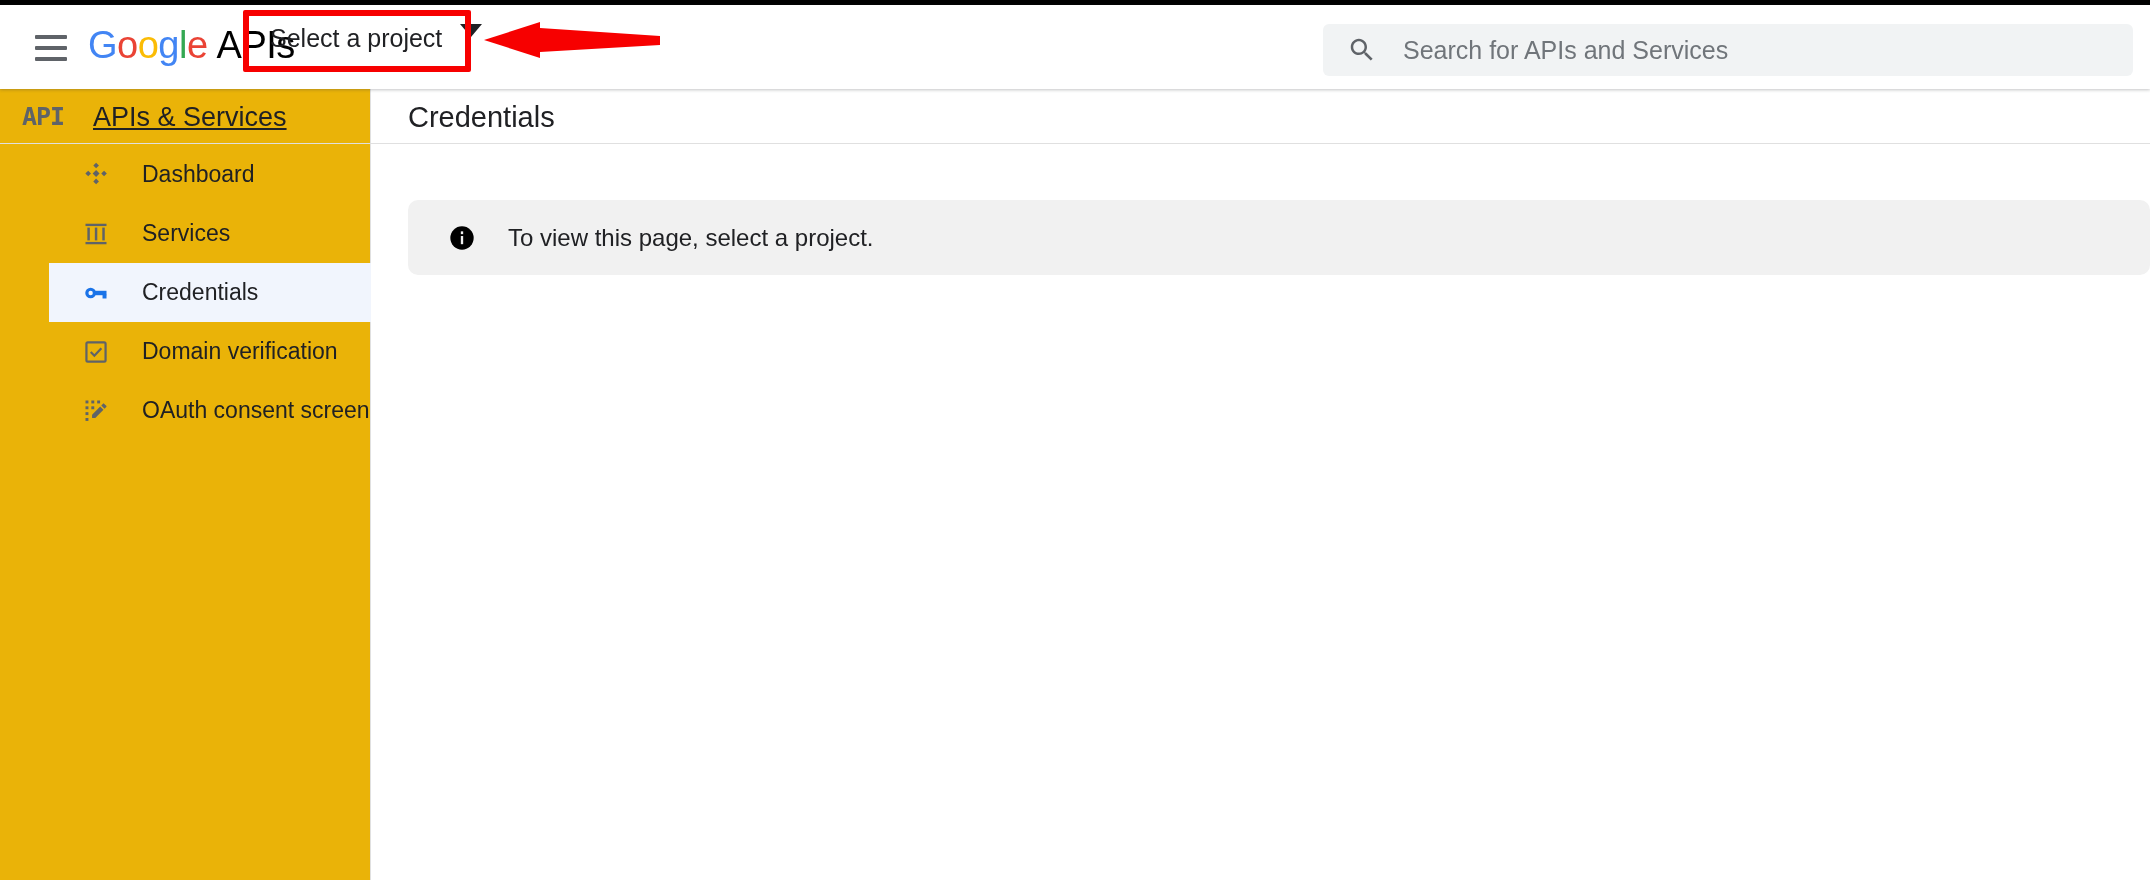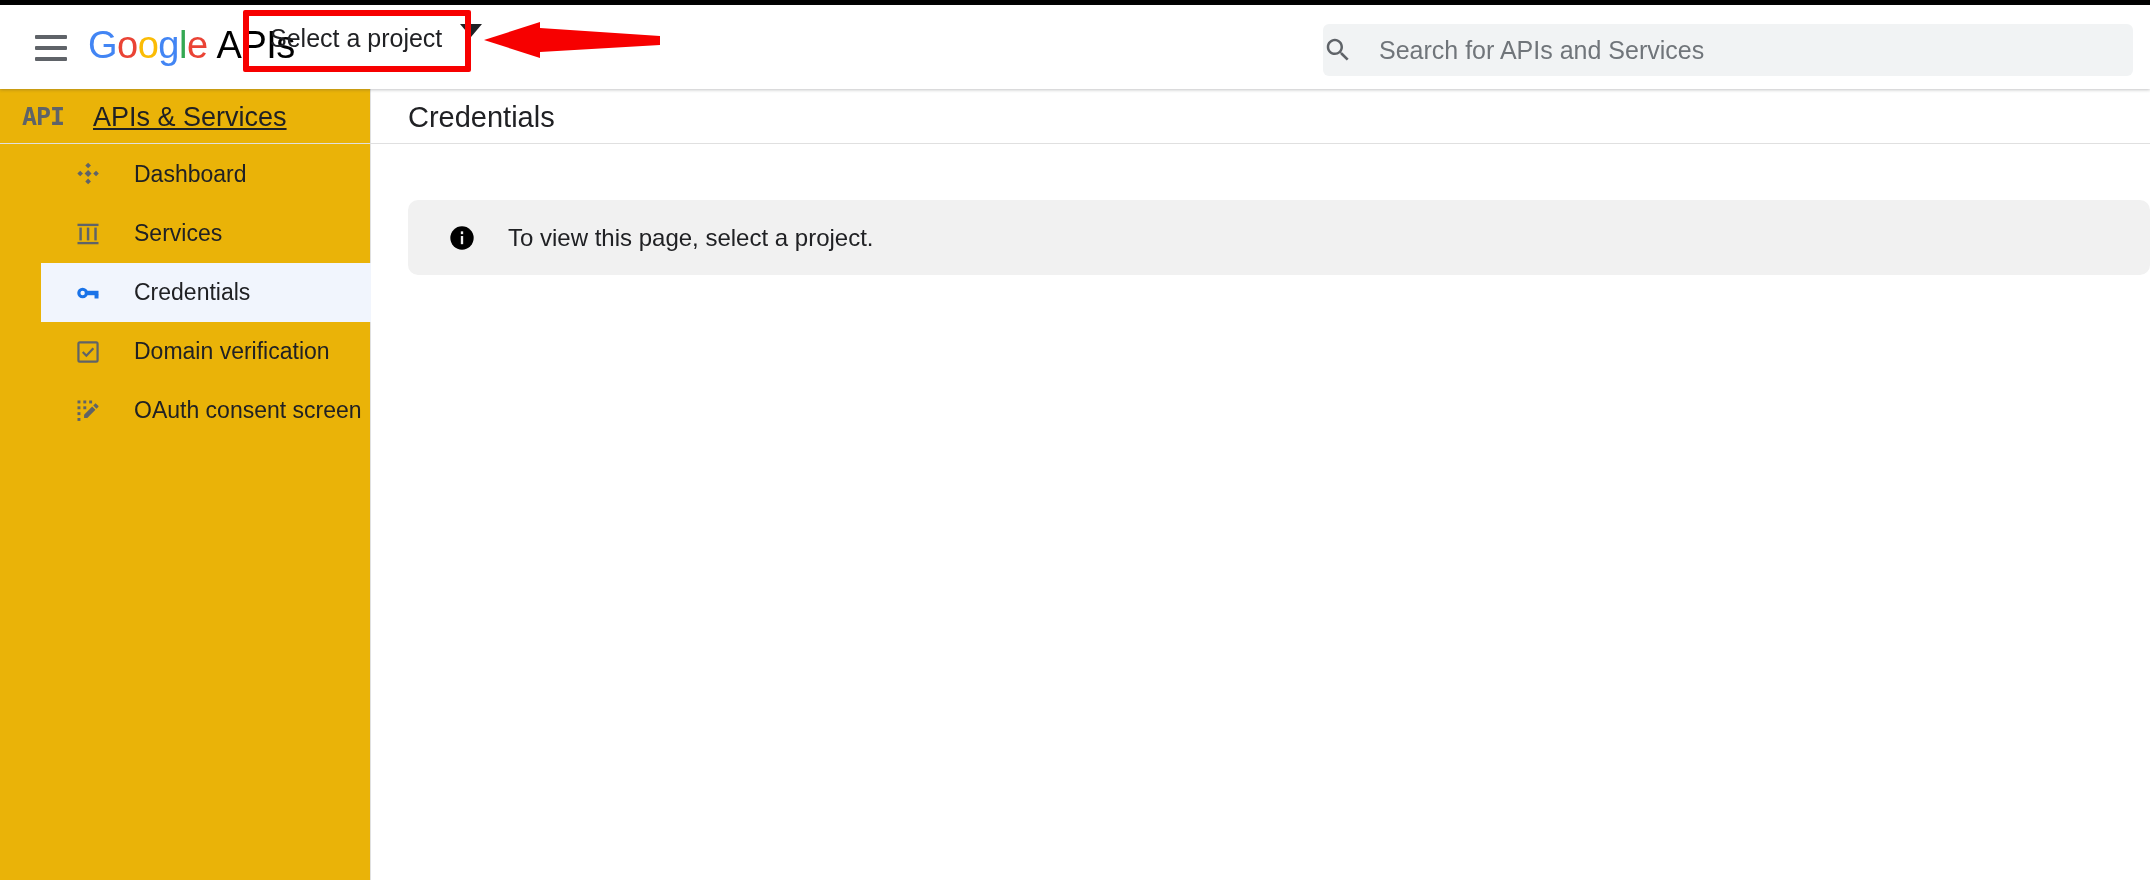--- a/index.html
+++ b/index.html
@@ -106,20 +106,21 @@
     pointer-events: none;
   }
 
   #search-bar {
     position: absolute;
     left: 1323px; top: 19px;
     width: 810px; height: 52px;
     background: #f1f3f4;
     border-radius: 6px;
     display: flex; align-items: center;
+    padding-left: 24px;
     gap: 26px;
     cursor: text;
   }
   #search-bar .search-icon { flex: 0 0 auto; display: block; }
   #search-input {
     flex: 1 1 auto;
     border: none; outline: none; background: transparent;
     font-family: "Liberation Sans", sans-serif;
     font-size: 25px;
     color: #5f6368;
@@ -159,21 +160,21 @@
     left: 93px; top: 10px;
     font-size: 27px;
     color: #202124;
     line-height: 36px;
     white-space: nowrap;
     text-decoration: underline;
   }
 
   #sidebar-nav {
     position: absolute;
-    left: 8px; top: 56px;
+    left: 16px; top: 56px;
     width: 370px;
     padding-left: 33px;
   }
   .nav-item {
     position: relative;
     height: 59px;
     display: flex; align-items: center;
     cursor: pointer;
     background: transparent;
   }

